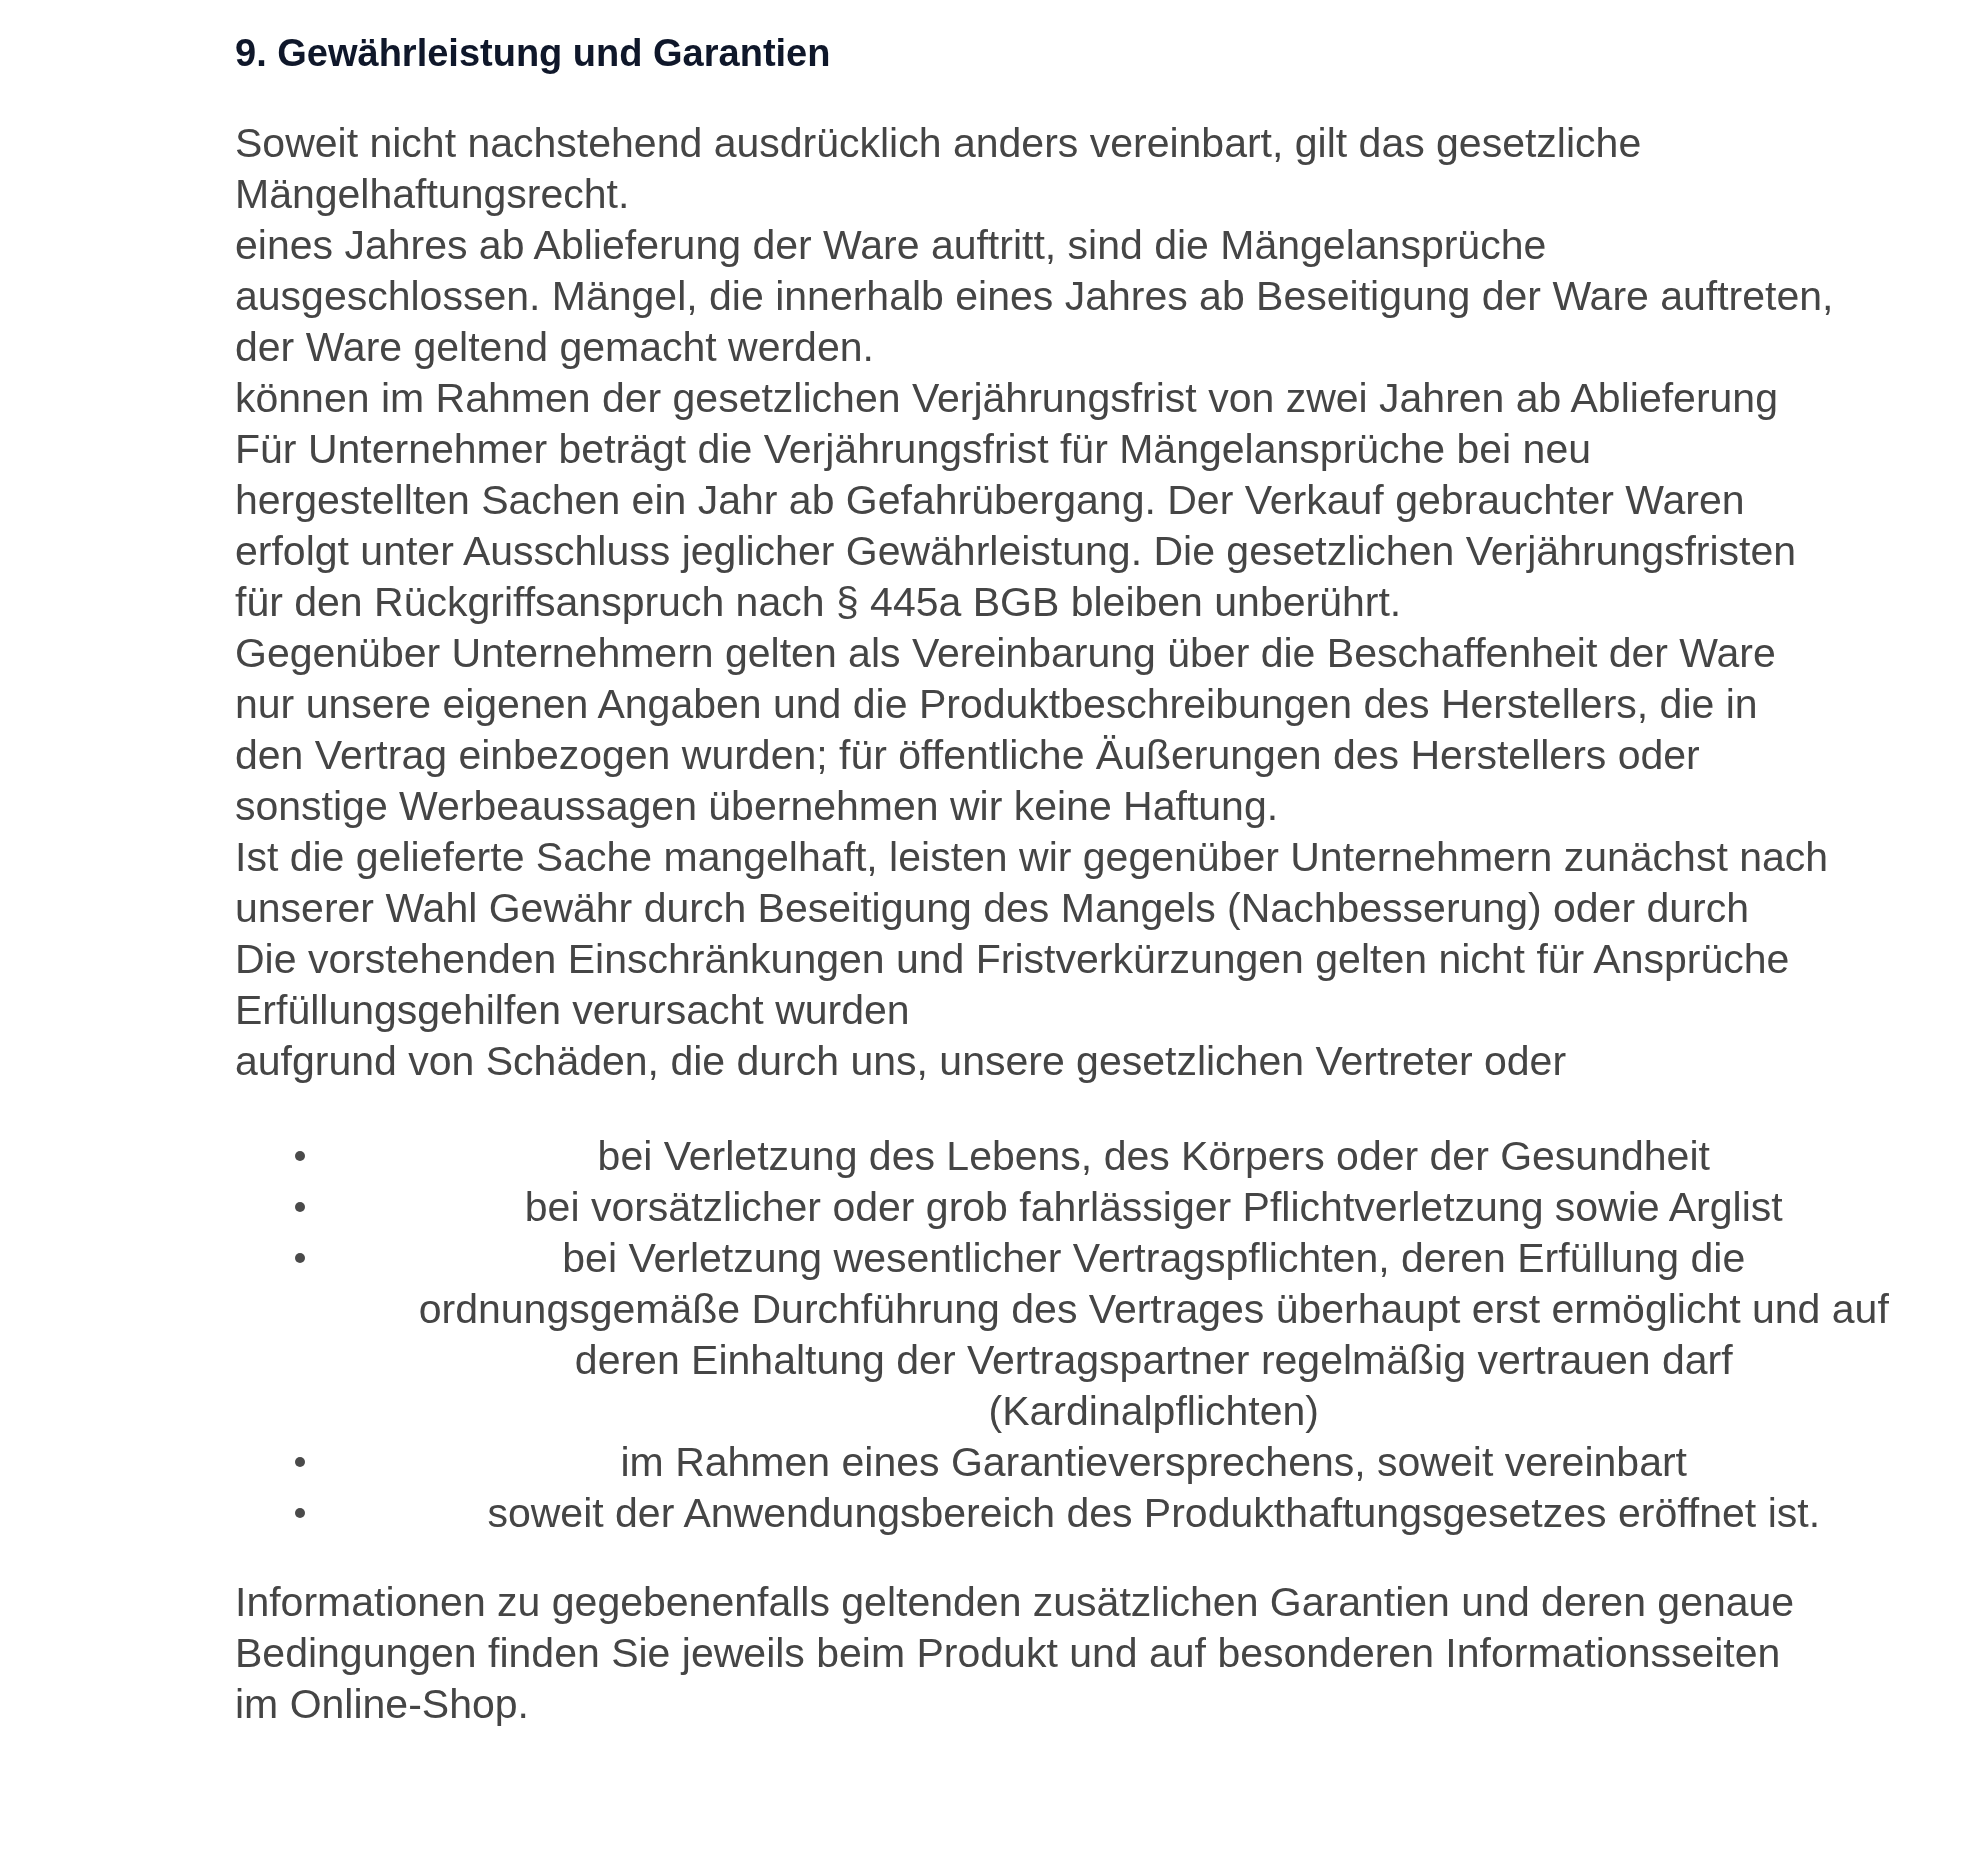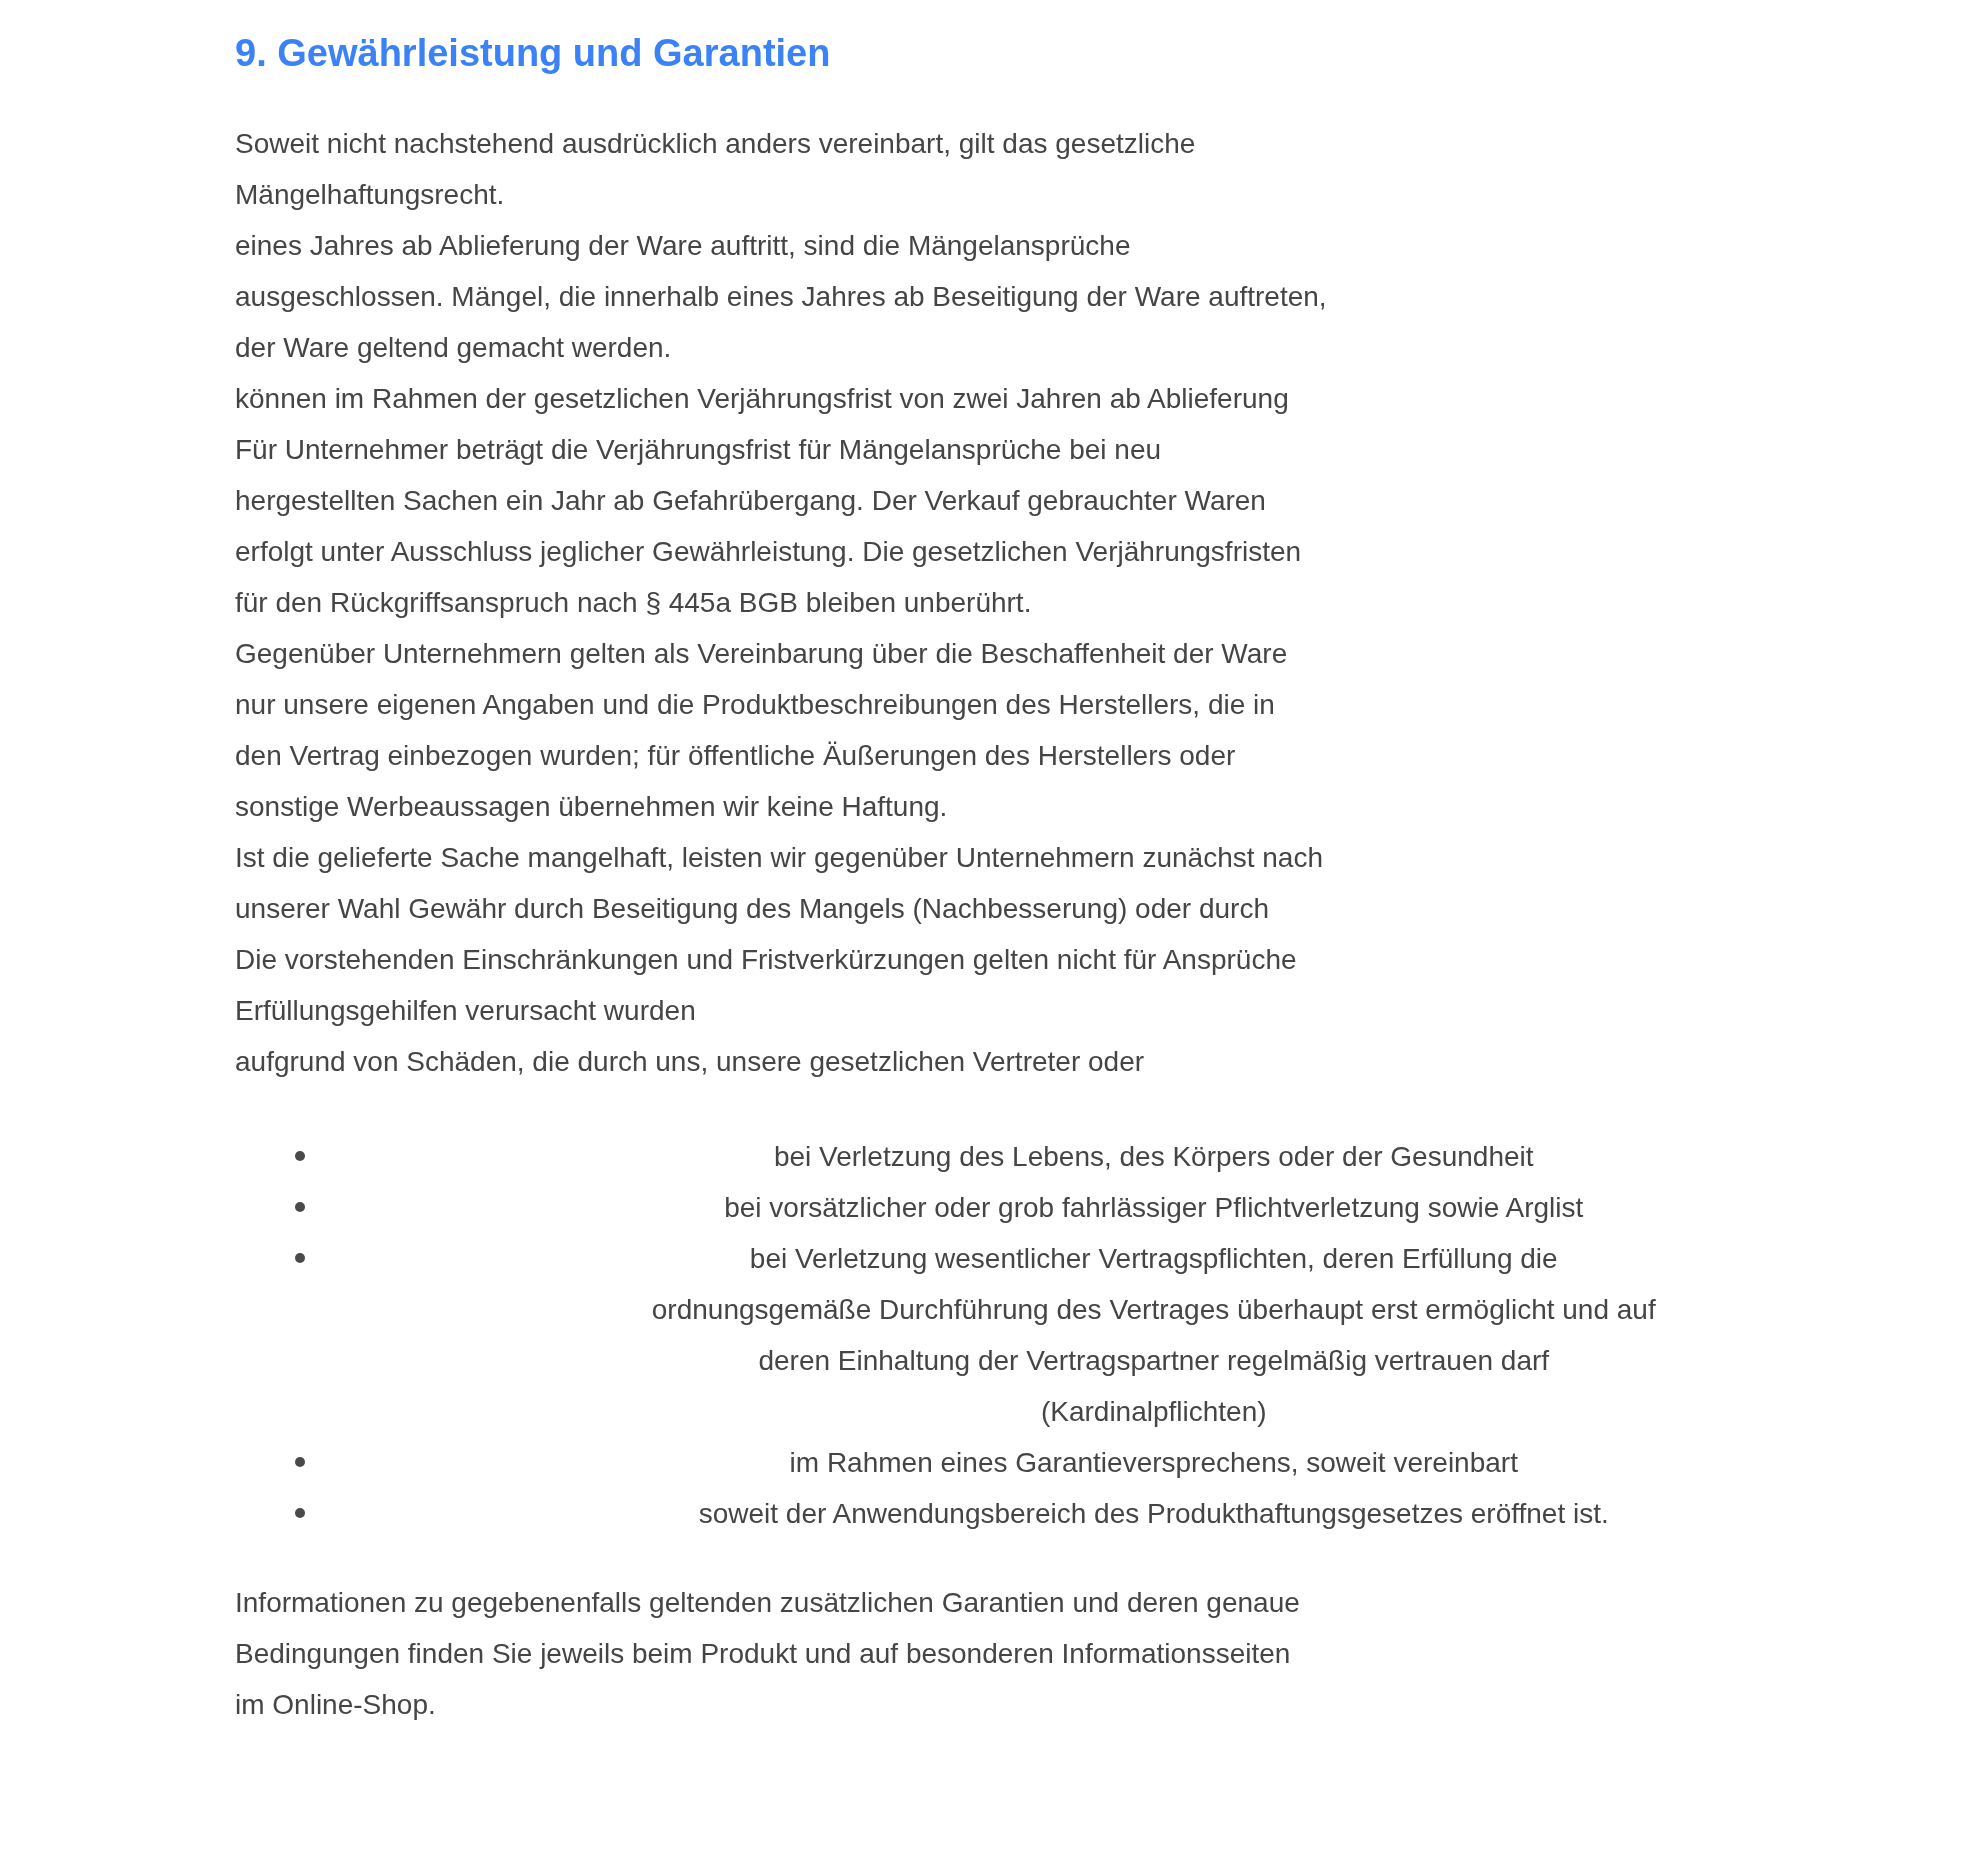--- a/index.html
+++ b/index.html
@@ -14,25 +14,25 @@
   .page {
     padding-left: 235px;
     padding-right: 29.5px;
     padding-top: 29.5px;
     width: 1985px;
   }
   .section-heading {
     font-size: 38px;
     line-height: 46px;
     font-weight: bold;
-    color: #3b82f6;
+    color: #0f172a;
     white-space: nowrap;
   }
   .body-text {
-    font-size: 28px;
+    font-size: 41px;
     line-height: 51px;
     color: #454545;
   }
   .body-text div { white-space: nowrap; }
   .para-1 { margin-top: 42px; }
   .bullet-list {
     list-style: none;
     margin-top: 44px;
     margin-bottom: 38px;
     padding-left: 117px;

